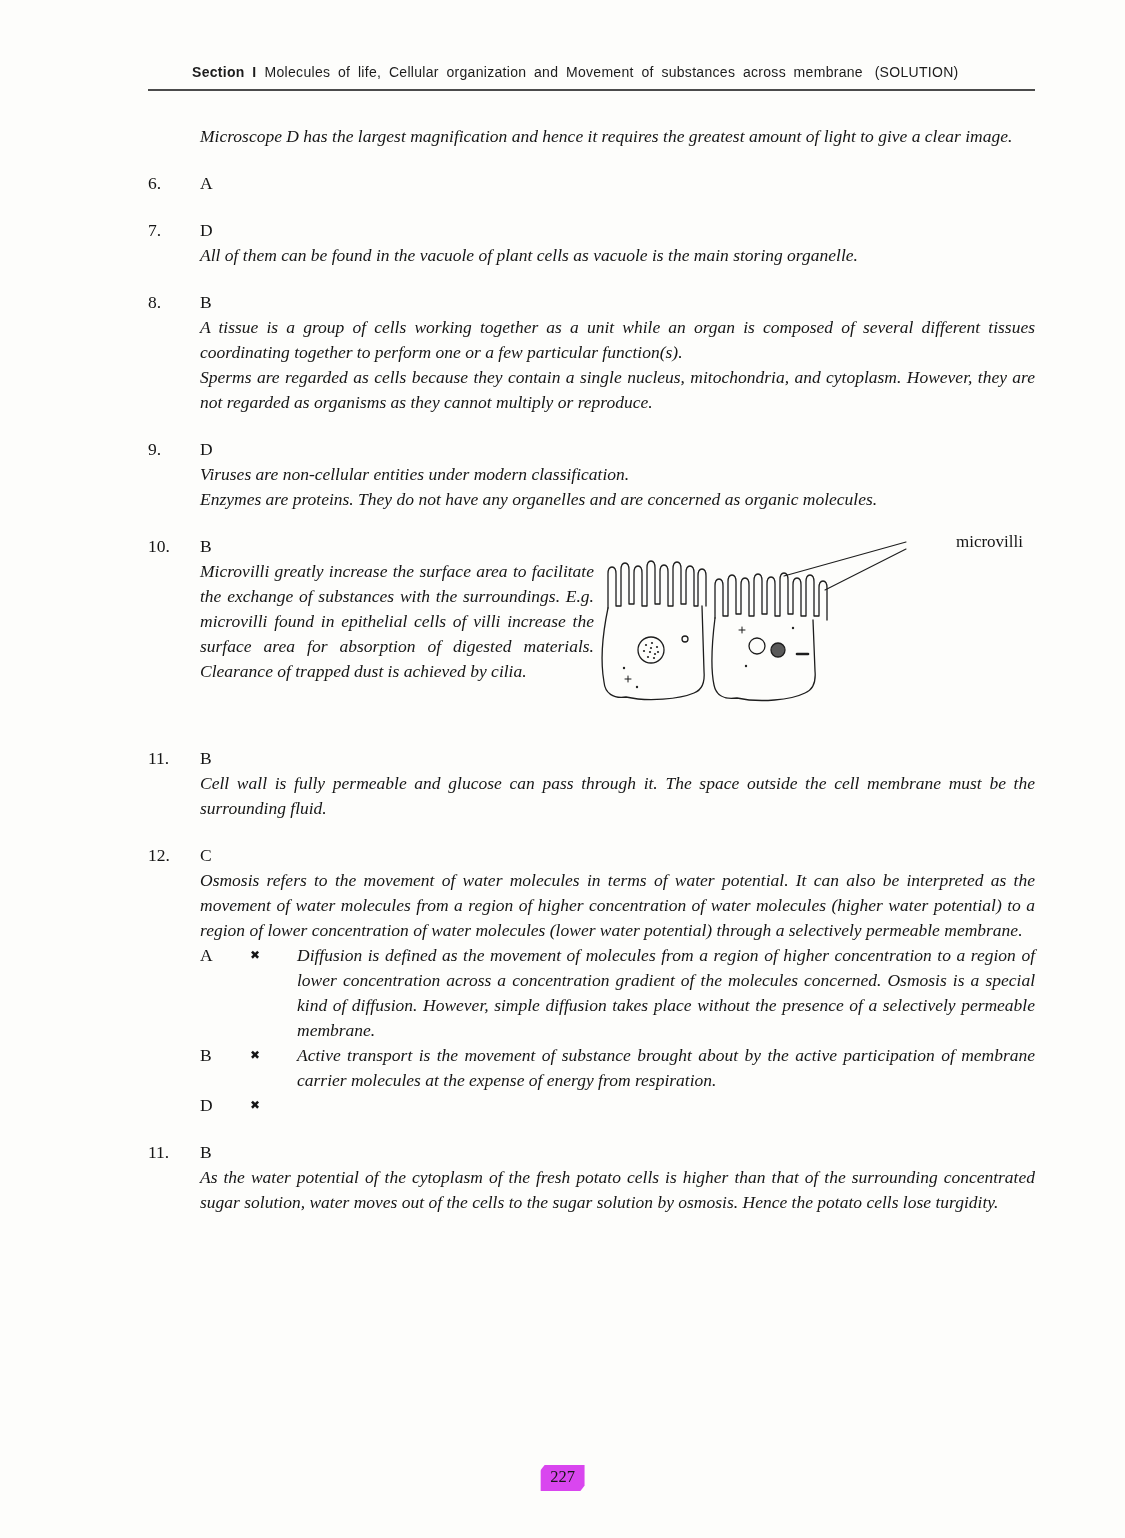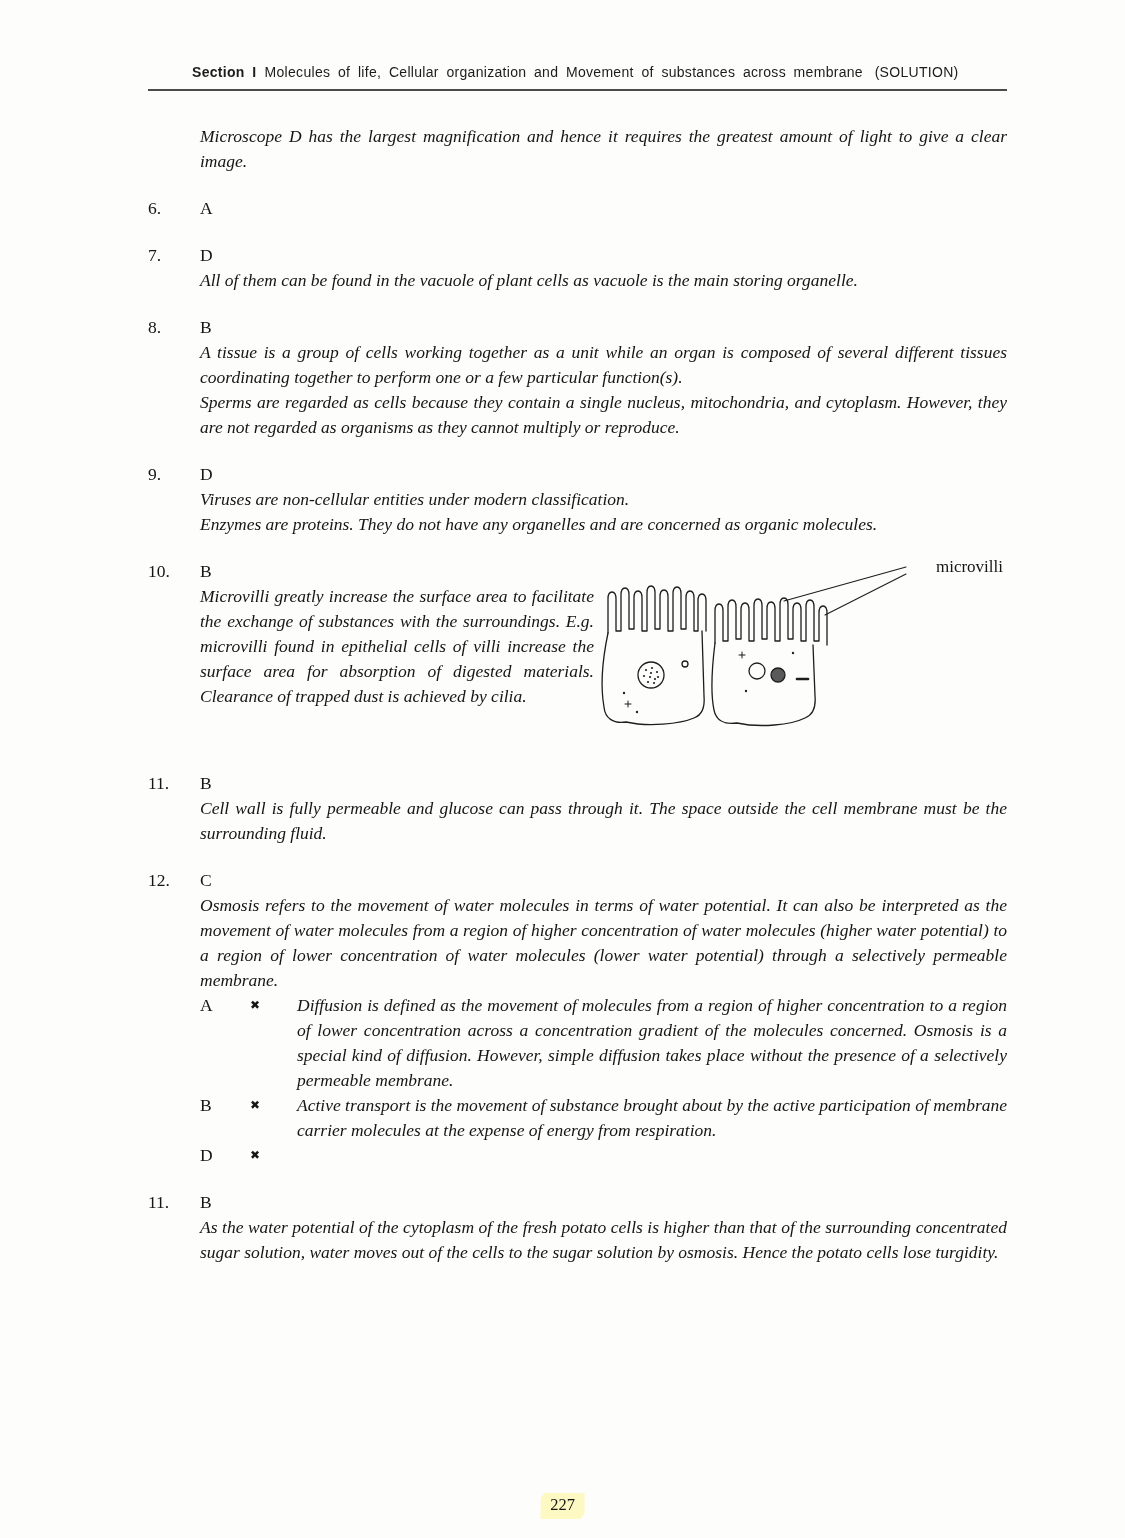--- a/index.html
+++ b/index.html
@@ -7,21 +7,21 @@
   body {
     width: 1125px; height: 1538px;
     background: #fdfdfb;
     font-family: "Liberation Serif", serif;
     color: #151515;
     overflow: hidden;
   }
   .page {
     position: relative;
     width: 1125px; height: 1538px;
-    padding: 64px 118px 0 148px;
+    padding: 64px 90px 0 148px;
     border-radius: 27px;
   }
   
   .header {
     font-family: "Liberation Sans", sans-serif;
     font-size: 14px;
     letter-spacing: 0.3px;
     word-spacing: 3.5px;
     color: #1c1c1c;
     border-bottom: 2px solid #4b4b4b;
@@ -52,43 +52,43 @@
   .q10-row { display: flex; }
   .q10-text { width: 394px; flex: 0 0 394px; }
   .diagram {
     position: relative;
     flex: 1;
     margin-top: -25px;
     height: 190px;
   }
   .diagram-label {
     position: absolute;
-    top: -2px; right: 4px;
+    top: -2px; right: 12px;
     font-size: 17px;
     line-height: 20px;
   }
   .diagram svg { position: absolute; top: 2px; left: 0; }
   
   .sub {
     display: grid;
     grid-template-columns: 50px 47px 1fr;
   }
   .sub-label { font-size: 17.5px; line-height: 25px; }
   .sub-mark {
     font-family: "DejaVu Sans", sans-serif;
     font-size: 12px;
     font-weight: bold;
     line-height: 25px;
   }
   
   .page-number {
     position: absolute;
-    left: 50%; bottom: 19px;
+    left: 50%; bottom: 47px;
     transform: translateX(-50%);
-    background: #fef9c3;
+    background: #d946ef;
     padding: 2px 10px 4px 10px;
     font-size: 16.5px;
     clip-path: polygon(10% 0, 100% 0, 100% 78%, 90% 100%, 0 100%, 0 22%);
   }
 </style>
 </head>
 <body>
 
 <div class="page">
 

